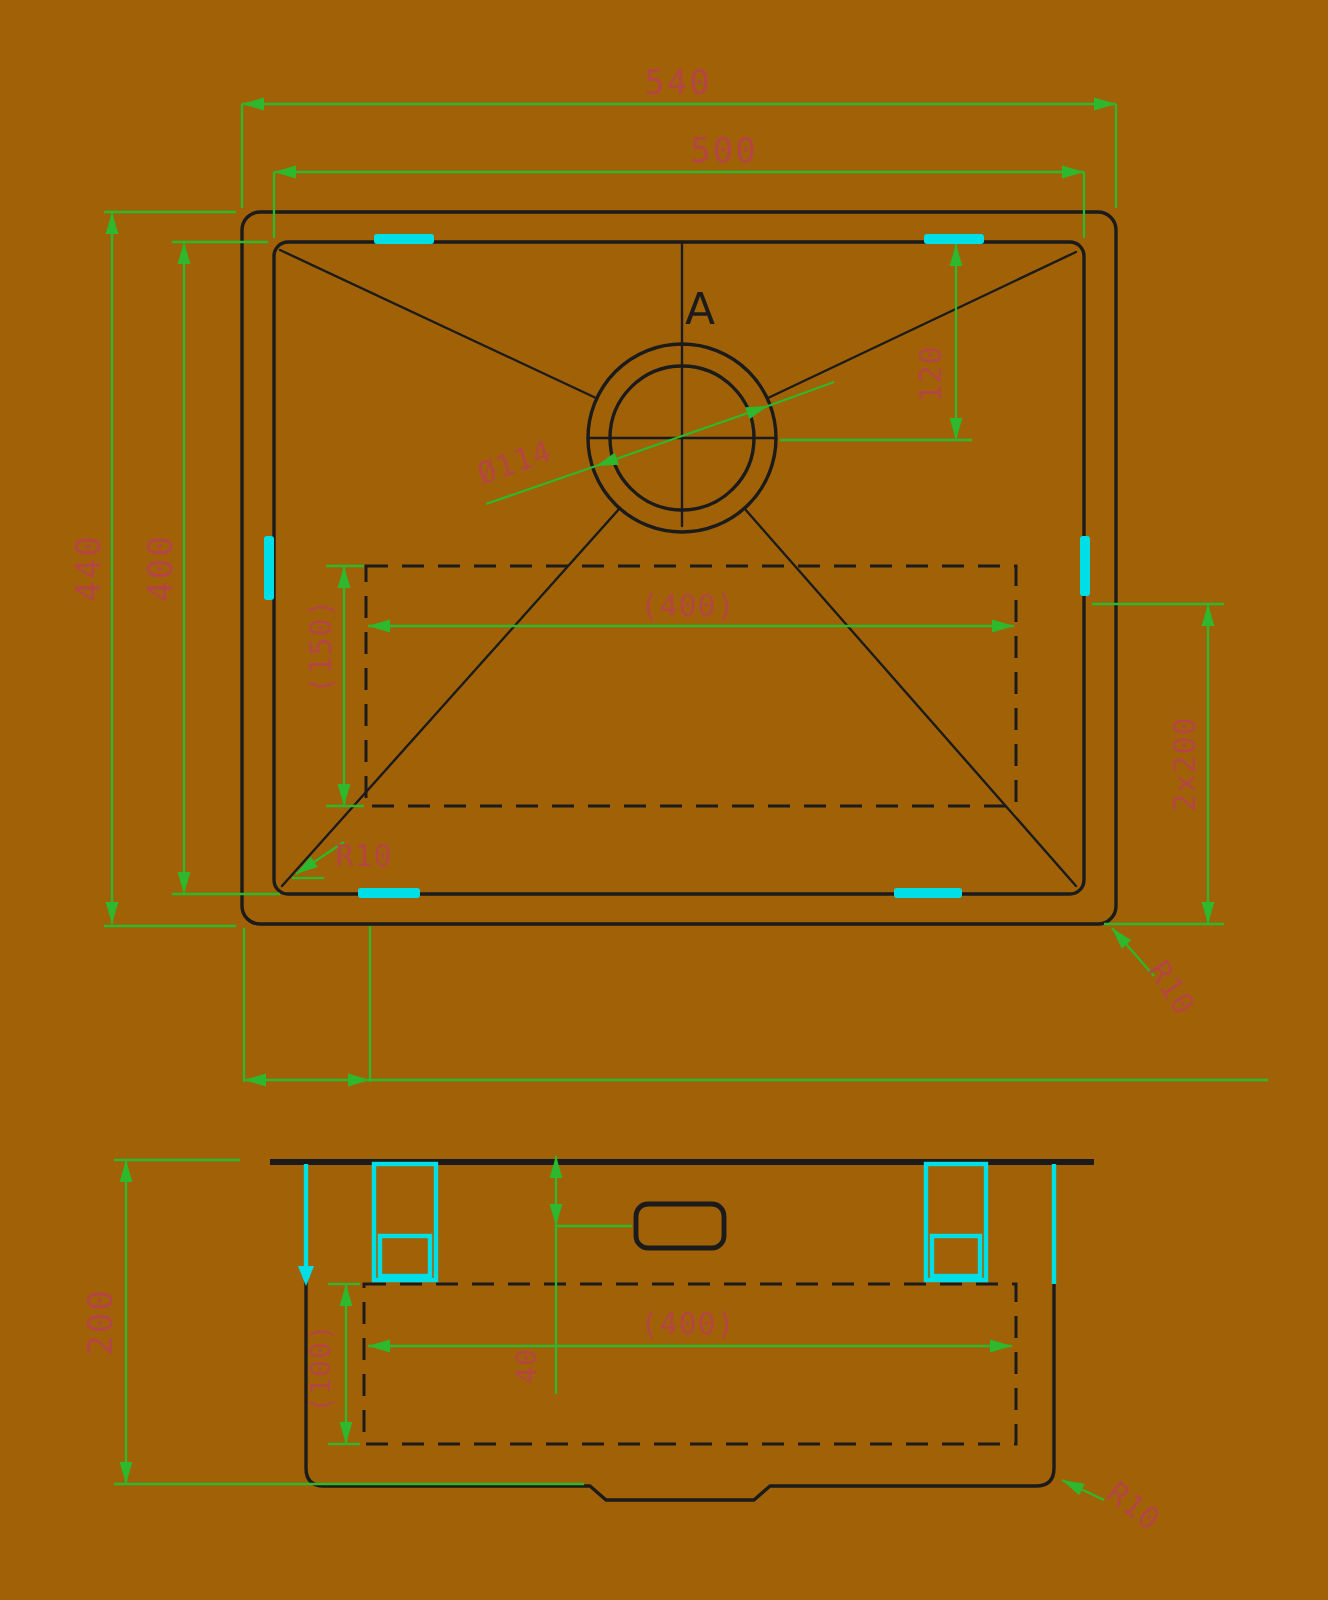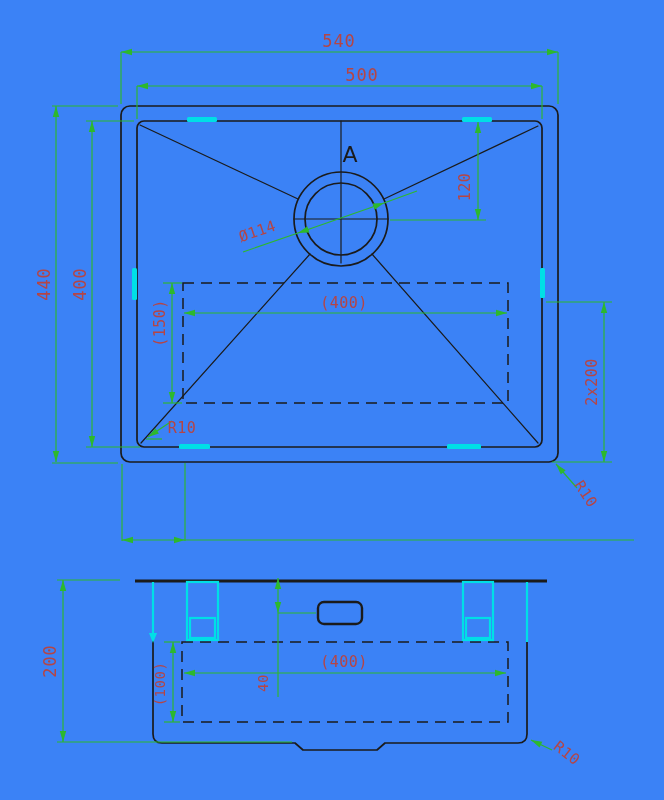--- a/index.html
+++ b/index.html
@@ -1,16 +1,16 @@
 <!DOCTYPE html>
 <html><head>
 <meta charset="utf-8">
 <style>
   html,body{margin:0;padding:0;background:#ffffff;}
-  .page{width:664px;height:800px;position:relative;background:#3b82f6;overflow:hidden;}
+  .page{width:664px;height:800px;position:relative;background:#a16207;overflow:hidden;}
   svg{display:block;}
   .k{stroke:#1b1b1b;fill:none;stroke-width:1.7;stroke-linecap:round;stroke-linejoin:round;}
   .k1{stroke:#1b1b1b;fill:none;stroke-width:1.2;stroke-linecap:round;}
   .k2{stroke:#1b1b1b;fill:none;stroke-width:3;stroke-linecap:butt;}
   .k3{stroke:#1b1b1b;fill:none;stroke-width:2.4;stroke-linecap:round;}
   .kd{stroke:#1b1b1b;fill:none;stroke-width:1.5;stroke-dasharray:11 7;}
   .g{stroke:#2db82d;fill:none;stroke-width:1.15;}
   .c{stroke:#00dfe6;fill:none;stroke-width:2.2;}
   .cf{fill:#00dfe6;stroke:none;}
   text{fill:#b54545;font-family:"DejaVu Sans Mono","Liberation Mono",monospace;}

